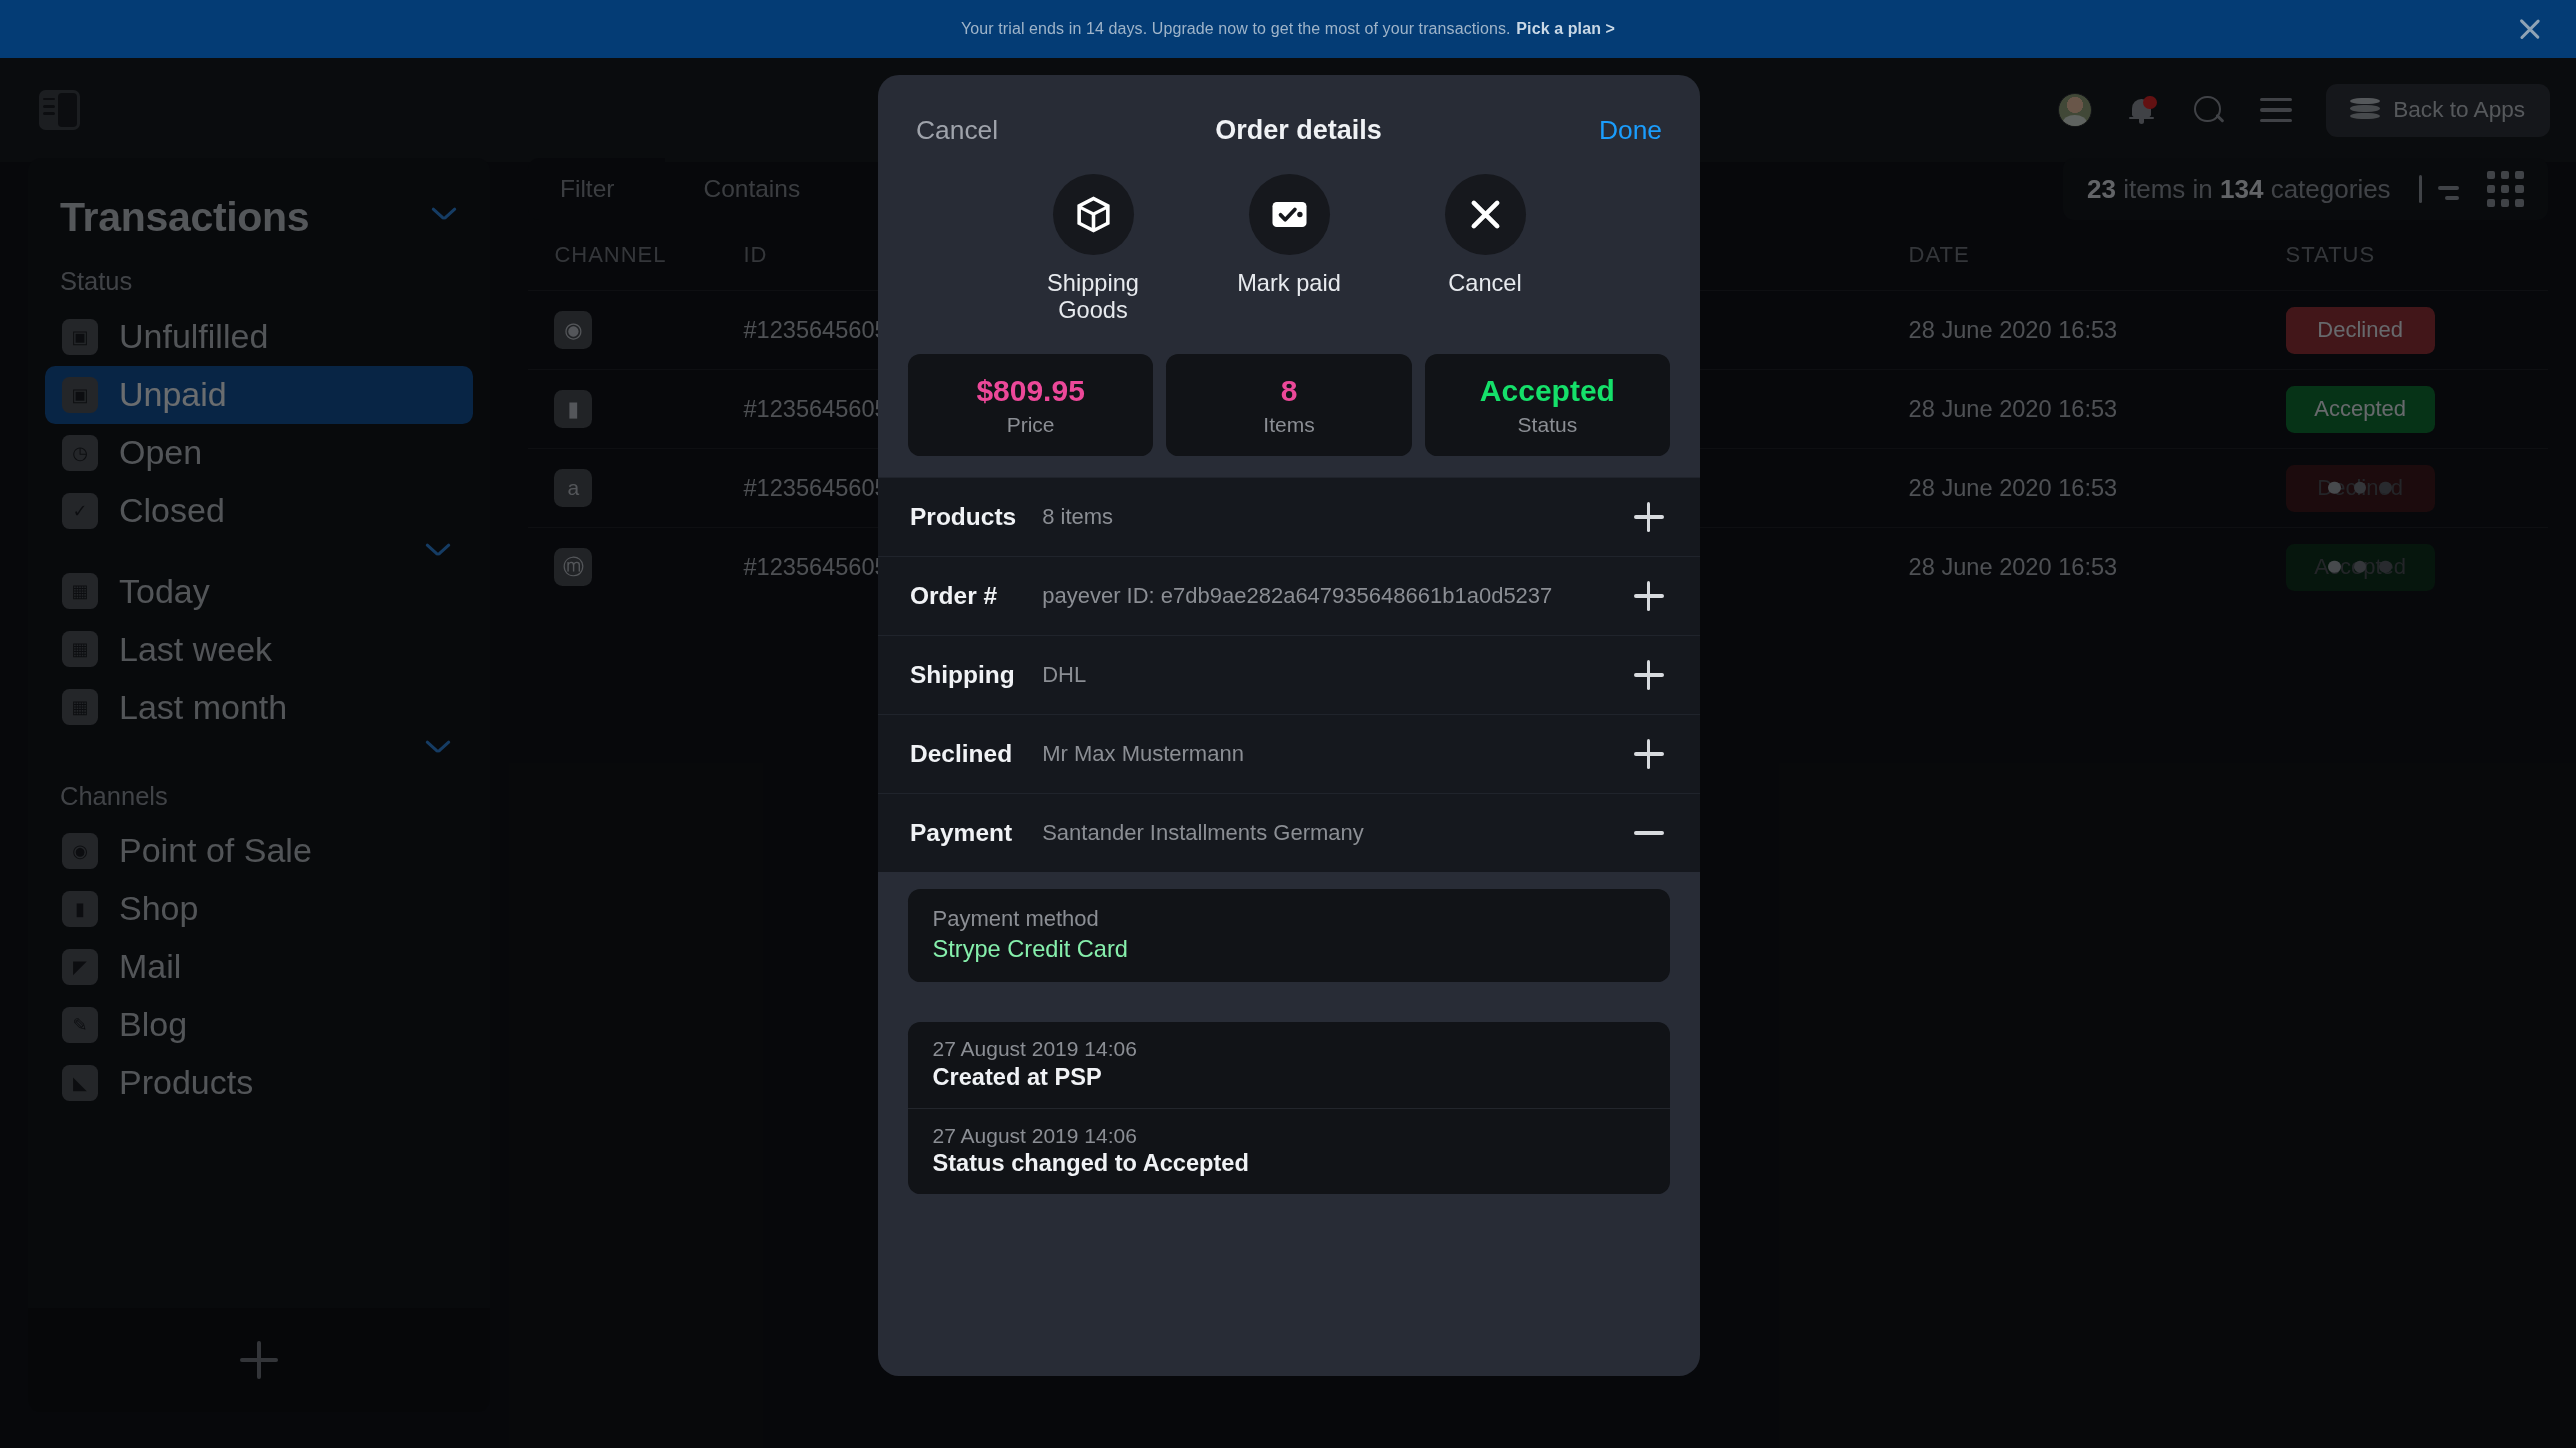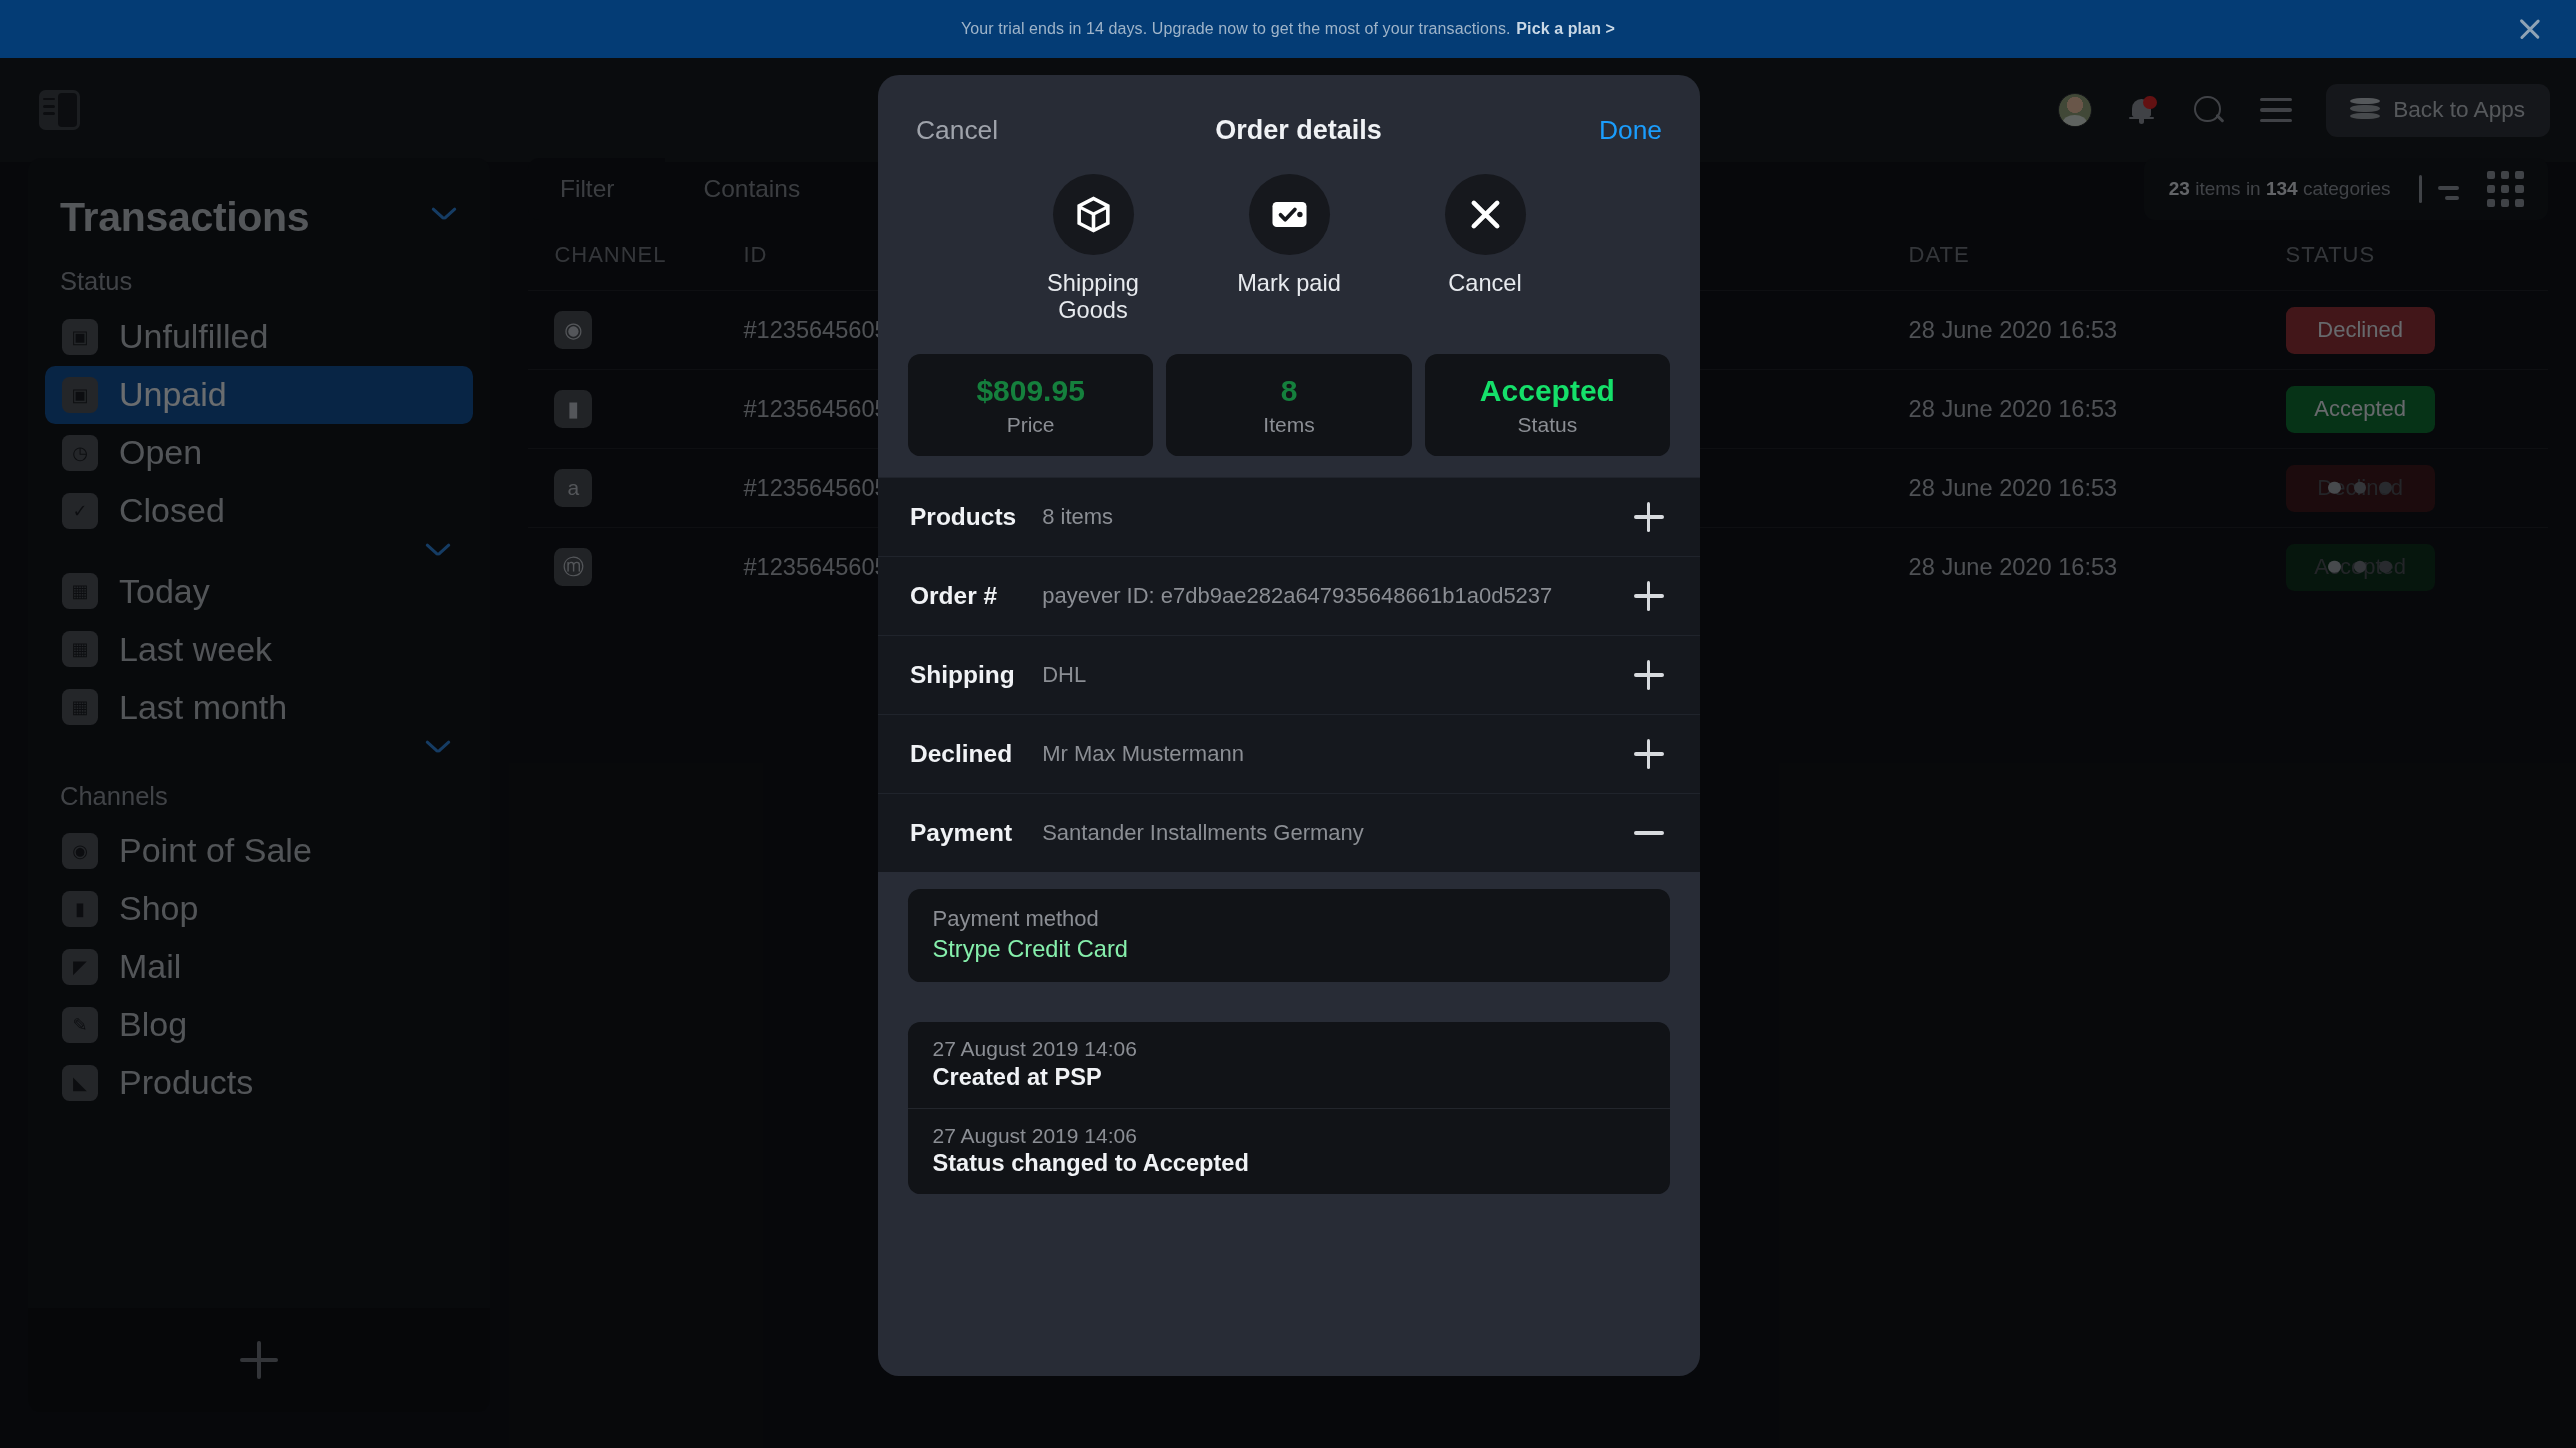--- a/index.html
+++ b/index.html
@@ -121,21 +121,21 @@
     display:flex; align-items:center; height:62px; background:#0c0d10;
     border-radius:11.3px 0 0 11.3px; padding:0 51px 0 32px; color:#7e8187; font-size:24.5px;
   }
   .filter-contains {
     display:flex; align-items:center; height:62px; padding:0 38px; color:#7e8187; font-size:24.5px;
   }
   .count-box {
     position:absolute; right:0; top:0; height:62px; display:flex; align-items:center; gap:28px;
     padding:0 24.5px; background:#111216; border-radius:11.3px;
   }
-  .count-text { font-size:19px; color:#8b8e94; }
+  .count-text { font-size:26px; color:#8b8e94; }
   .count-text b { color:#d6d8dc; font-weight:bold; }
   .sort-icon { width:40px; height:28px; position:relative; cursor:pointer;}
   .sort-icon i { position:absolute; right:0; height:3.8px; background:#8b8e94; border-radius:1.9px; display:block;}
   .sort-icon i:nth-child(1){ top:1.9px; width:28px;}
   .sort-icon i:nth-child(2){ top:11.3px; width:21px;}
   .sort-icon i:nth-child(3){ top:21px; width:13.2px;}
   .sort-arrow { position:absolute; left:0; top:0; width:3.8px; height:28px; background:#8b8e94; border-radius:1.9px;}
   .grid-icon { display:grid; grid-template-columns:repeat(3,8.5px); grid-template-rows:repeat(3,8.5px); gap:5.7px; cursor:pointer;}
   .grid-icon span{ background:#8b8e94; border-radius:1.9px; display:block;}
 
@@ -189,21 +189,21 @@
   .act { width:134px; display:flex; flex-direction:column; align-items:center; gap:15px; cursor:pointer; }
   .act-circle {
     width:81px; height:81px; border-radius:50%; background:#16181d;
     display:flex; align-items:center; justify-content:center;
   }
   .act-label { font-size:23.6px; color:#e7eaee; text-align:center; line-height:1.15; }
 
   .m-stats { display:flex; gap:13.2px; padding:24.5px 30px 21px 30px; }
   .stat { flex:1; background:#111317; border-radius:12.3px; height:102px;
     display:flex; flex-direction:column; align-items:center; justify-content:center; gap:5.7px; }
-  .stat-val { font-size:30px; font-weight:bold; color:#15803d; }
+  .stat-val { font-size:30px; font-weight:bold; color:#ec4899; }
   .stat-val.green { color:#15e06a; }
   .stat-lbl { font-size:21px; color:#8b8e94; }
 
   .acc-row {
     display:flex; align-items:center; height:79px; padding:0 32px; background:#15181e;
     border-top:0.9px solid #20242c;
   }
   .acc-name { width:119px; font-size:24.5px; font-weight:bold; color:#f0f2f5; flex:0 0 119px; }
   .acc-sub { flex:1; font-size:22px; color:#8b8e94; padding-left:13.2px; }
   .acc-toggle { width:38px; height:38px; position:relative; cursor:pointer; }

